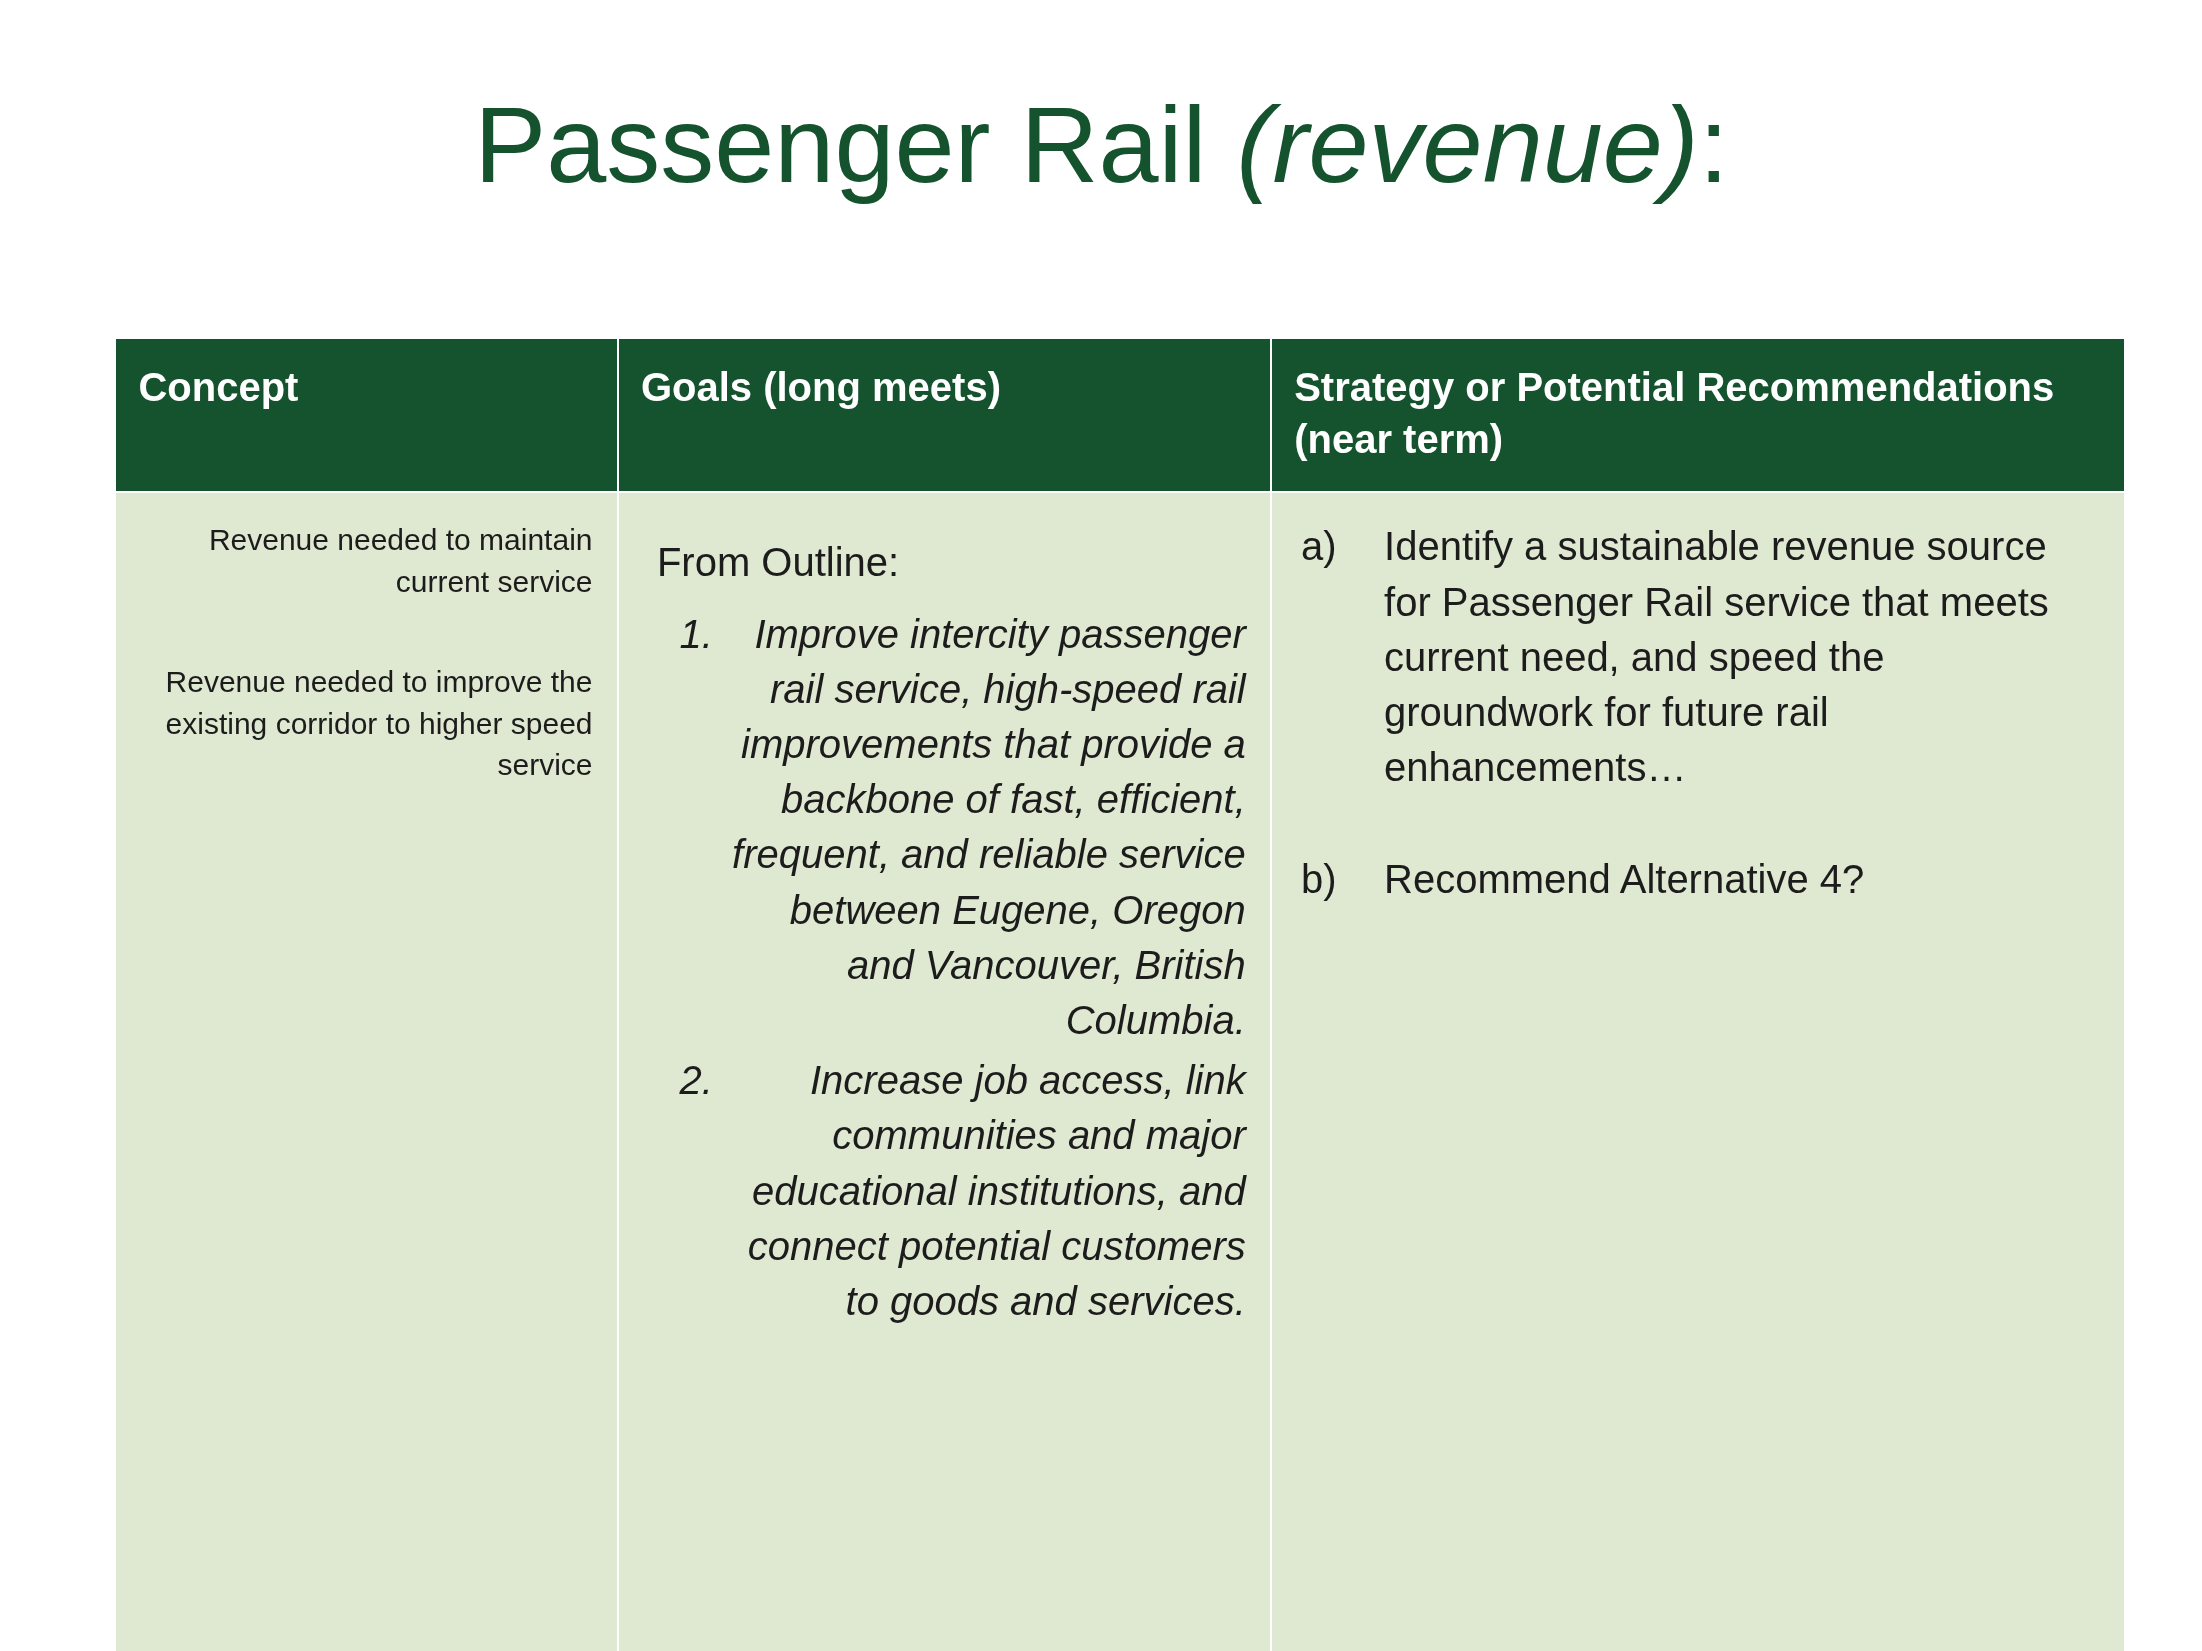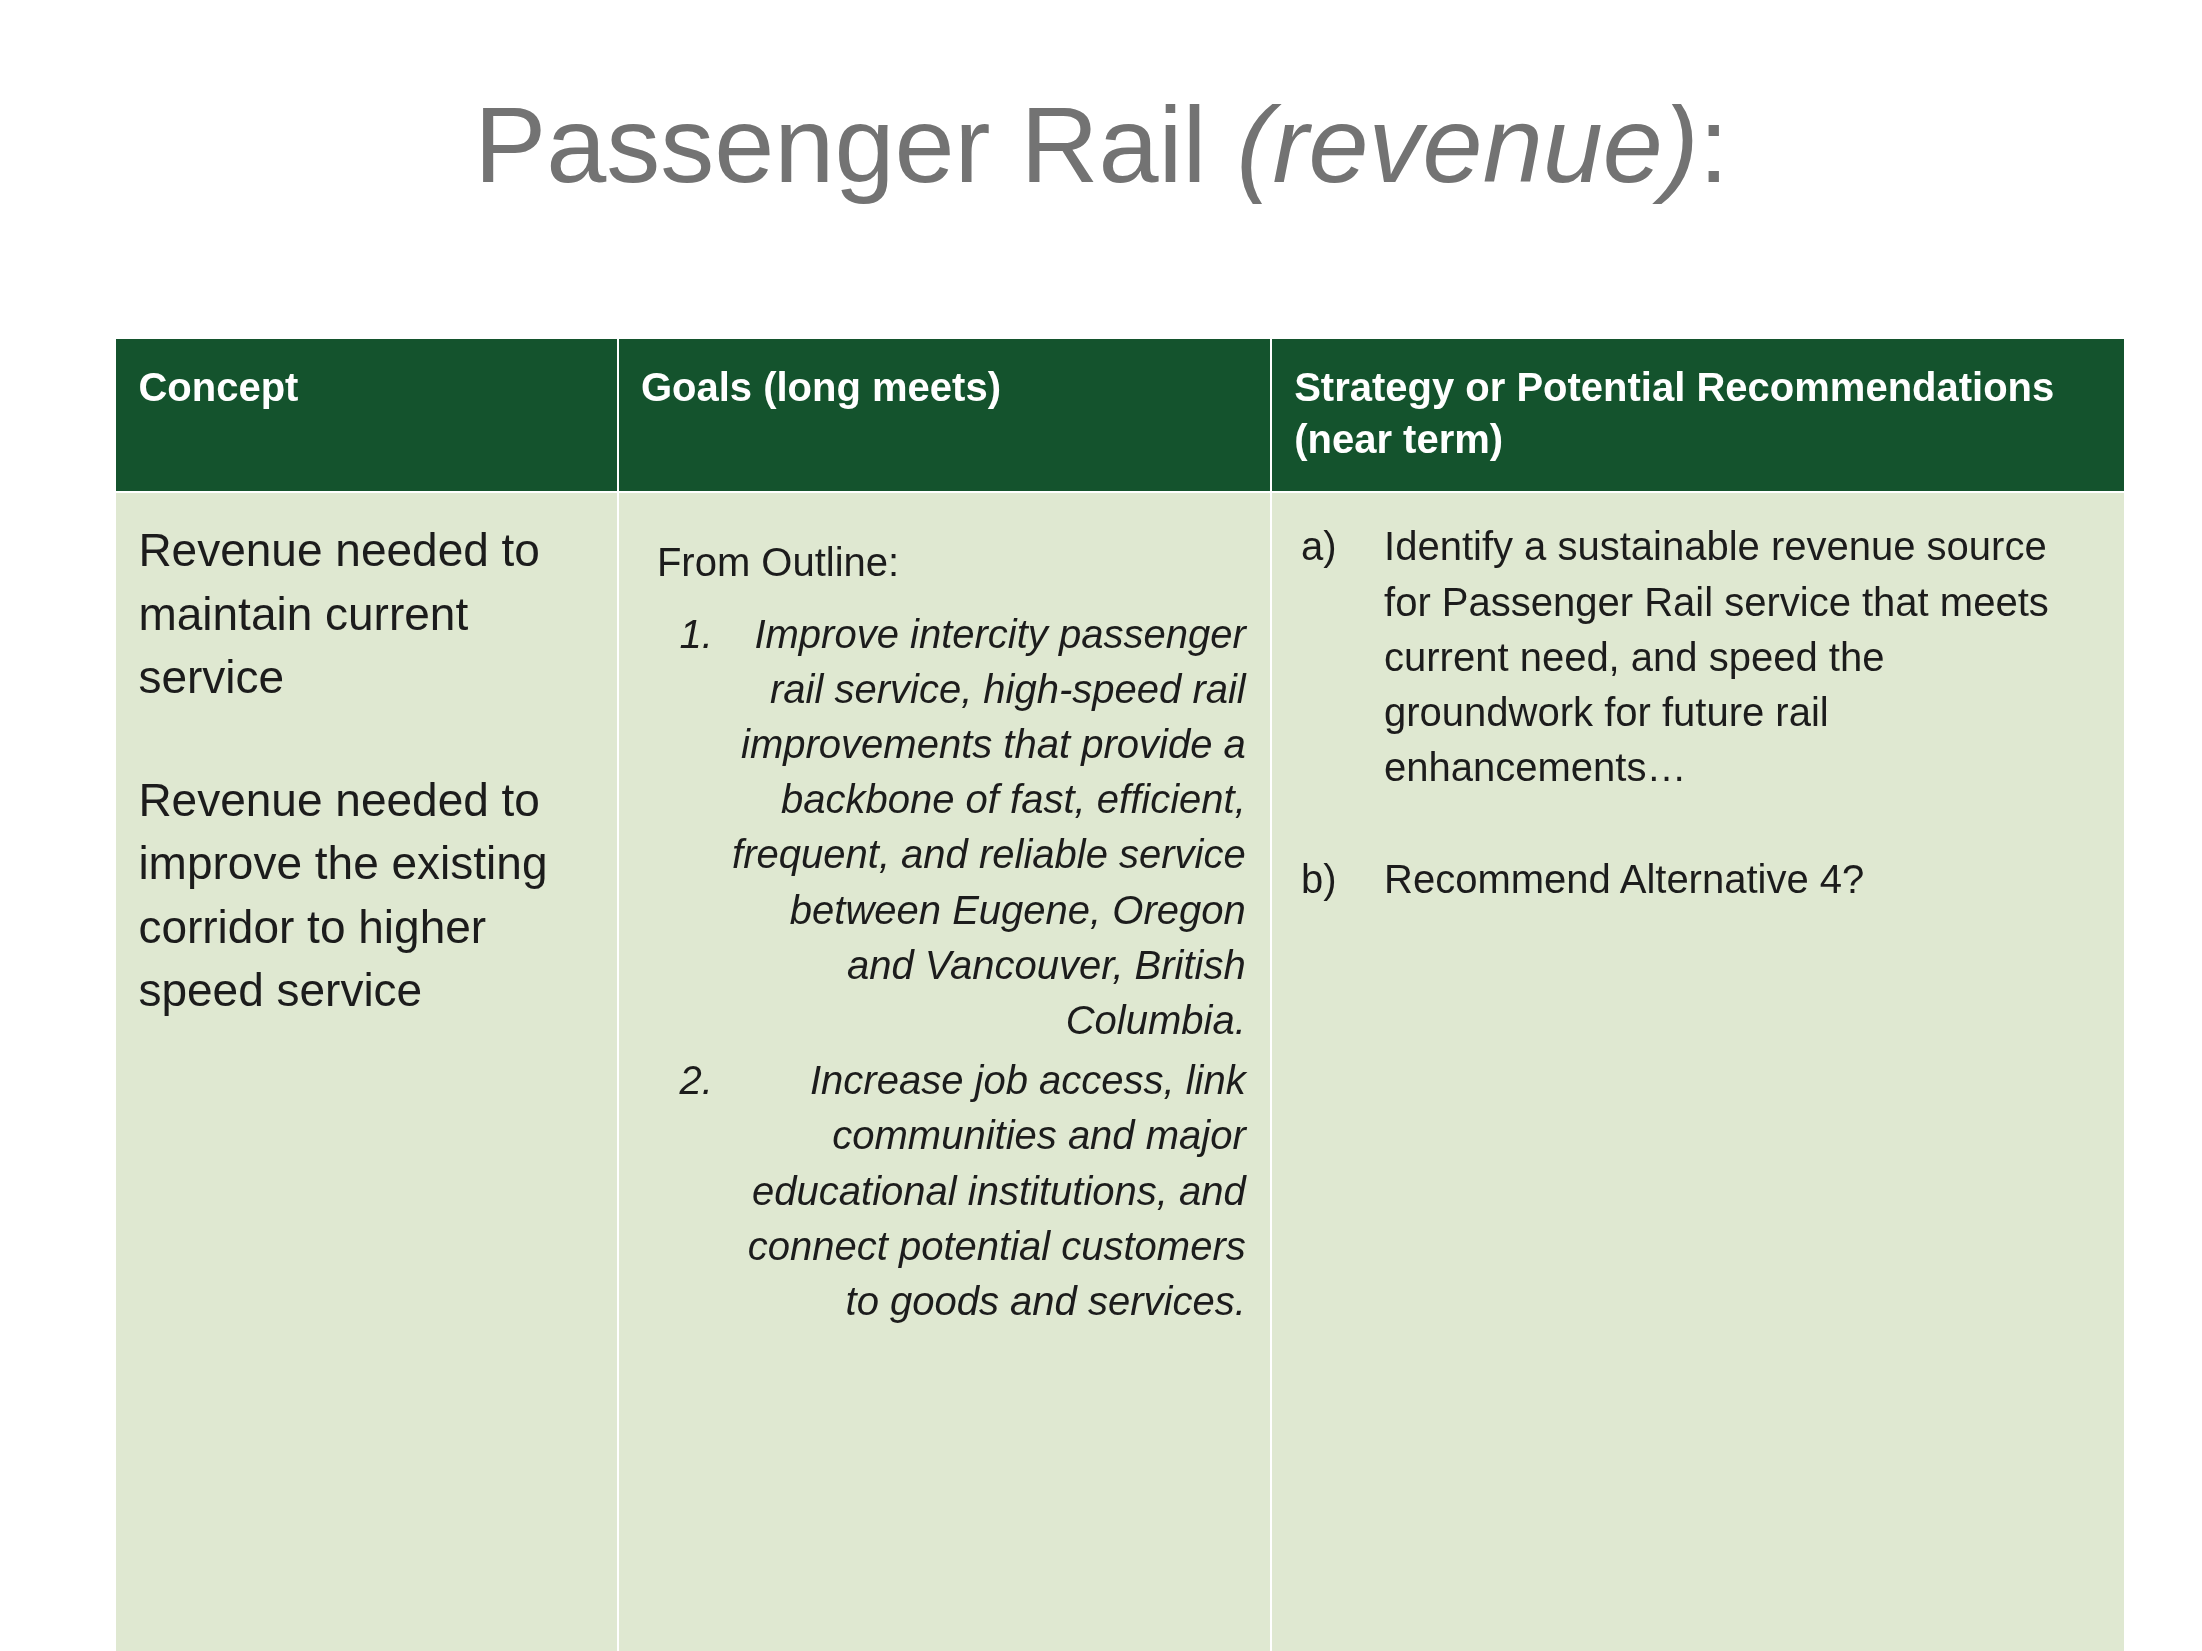--- a/index.html
+++ b/index.html
@@ -14,21 +14,21 @@
     background: #ffffff;
     overflow: hidden;
     font-family: "Liberation Sans", sans-serif;
     color: #1c1c1c;
   }
   .title {
     margin: 86px 0 0 0;
     text-align: center;
     font-size: 108px;
     font-weight: 400;
-    color: #737373;
+    color: #14532d;
     letter-spacing: 0px;
     line-height: 1.1;
   }
   .title .it {
     font-style: italic;
   }
   table.main-table {
     position: absolute;
     left: 114px;
     top: 337px;
@@ -54,21 +54,22 @@
   }
   td {
     background: #dfe8d1;
     font-size: 40px;
     line-height: 1.38;
     padding: 26px 24px 26px 22.4px;
     height: 1110px;
   }
   .concept-para {
     margin: 0 0 0 0;
-    font-size: 46px;
+    font-size: 30px;
+    text-align: right;
   }
   .concept-gap {
     height: 59px;
   }
   .concept-para .it {
   }
   .goals-intro {
     margin: 16px;
   }
   ol.goals-list {

